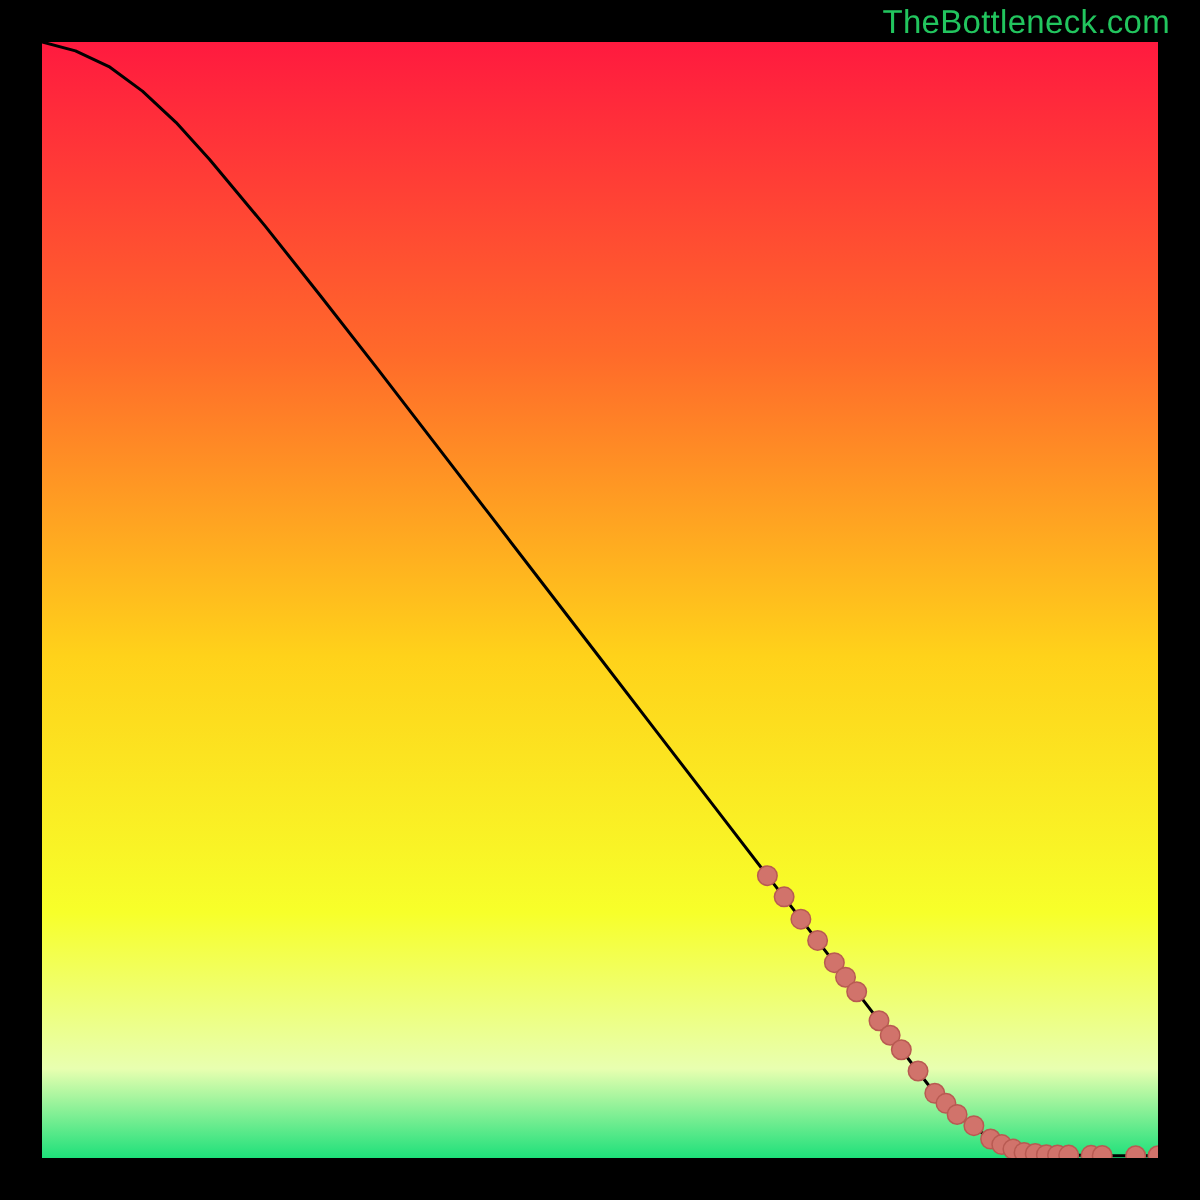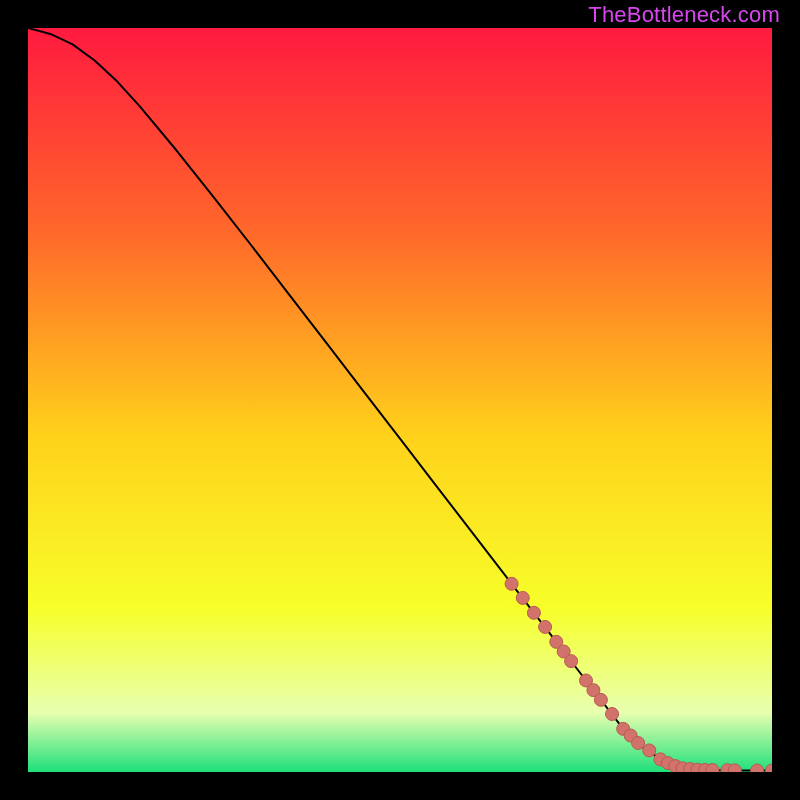--- a/index.html
+++ b/index.html
@@ -14,21 +14,21 @@
   .frame {
     position: relative;
     width: 800px;
     height: 800px;
     background: #000;
   }
   .attribution {
     position: absolute;
     top: 2px;
     right: 20px;
-    color: #d946ef;
+    color: #22c55e;
     font-size: 22px;
     font-weight: 400;
     letter-spacing: 0.2px;
   }
   .plot-outer {
     position: absolute;
     left: 28px;
     top: 28px;
     width: 744px;
     height: 744px;

